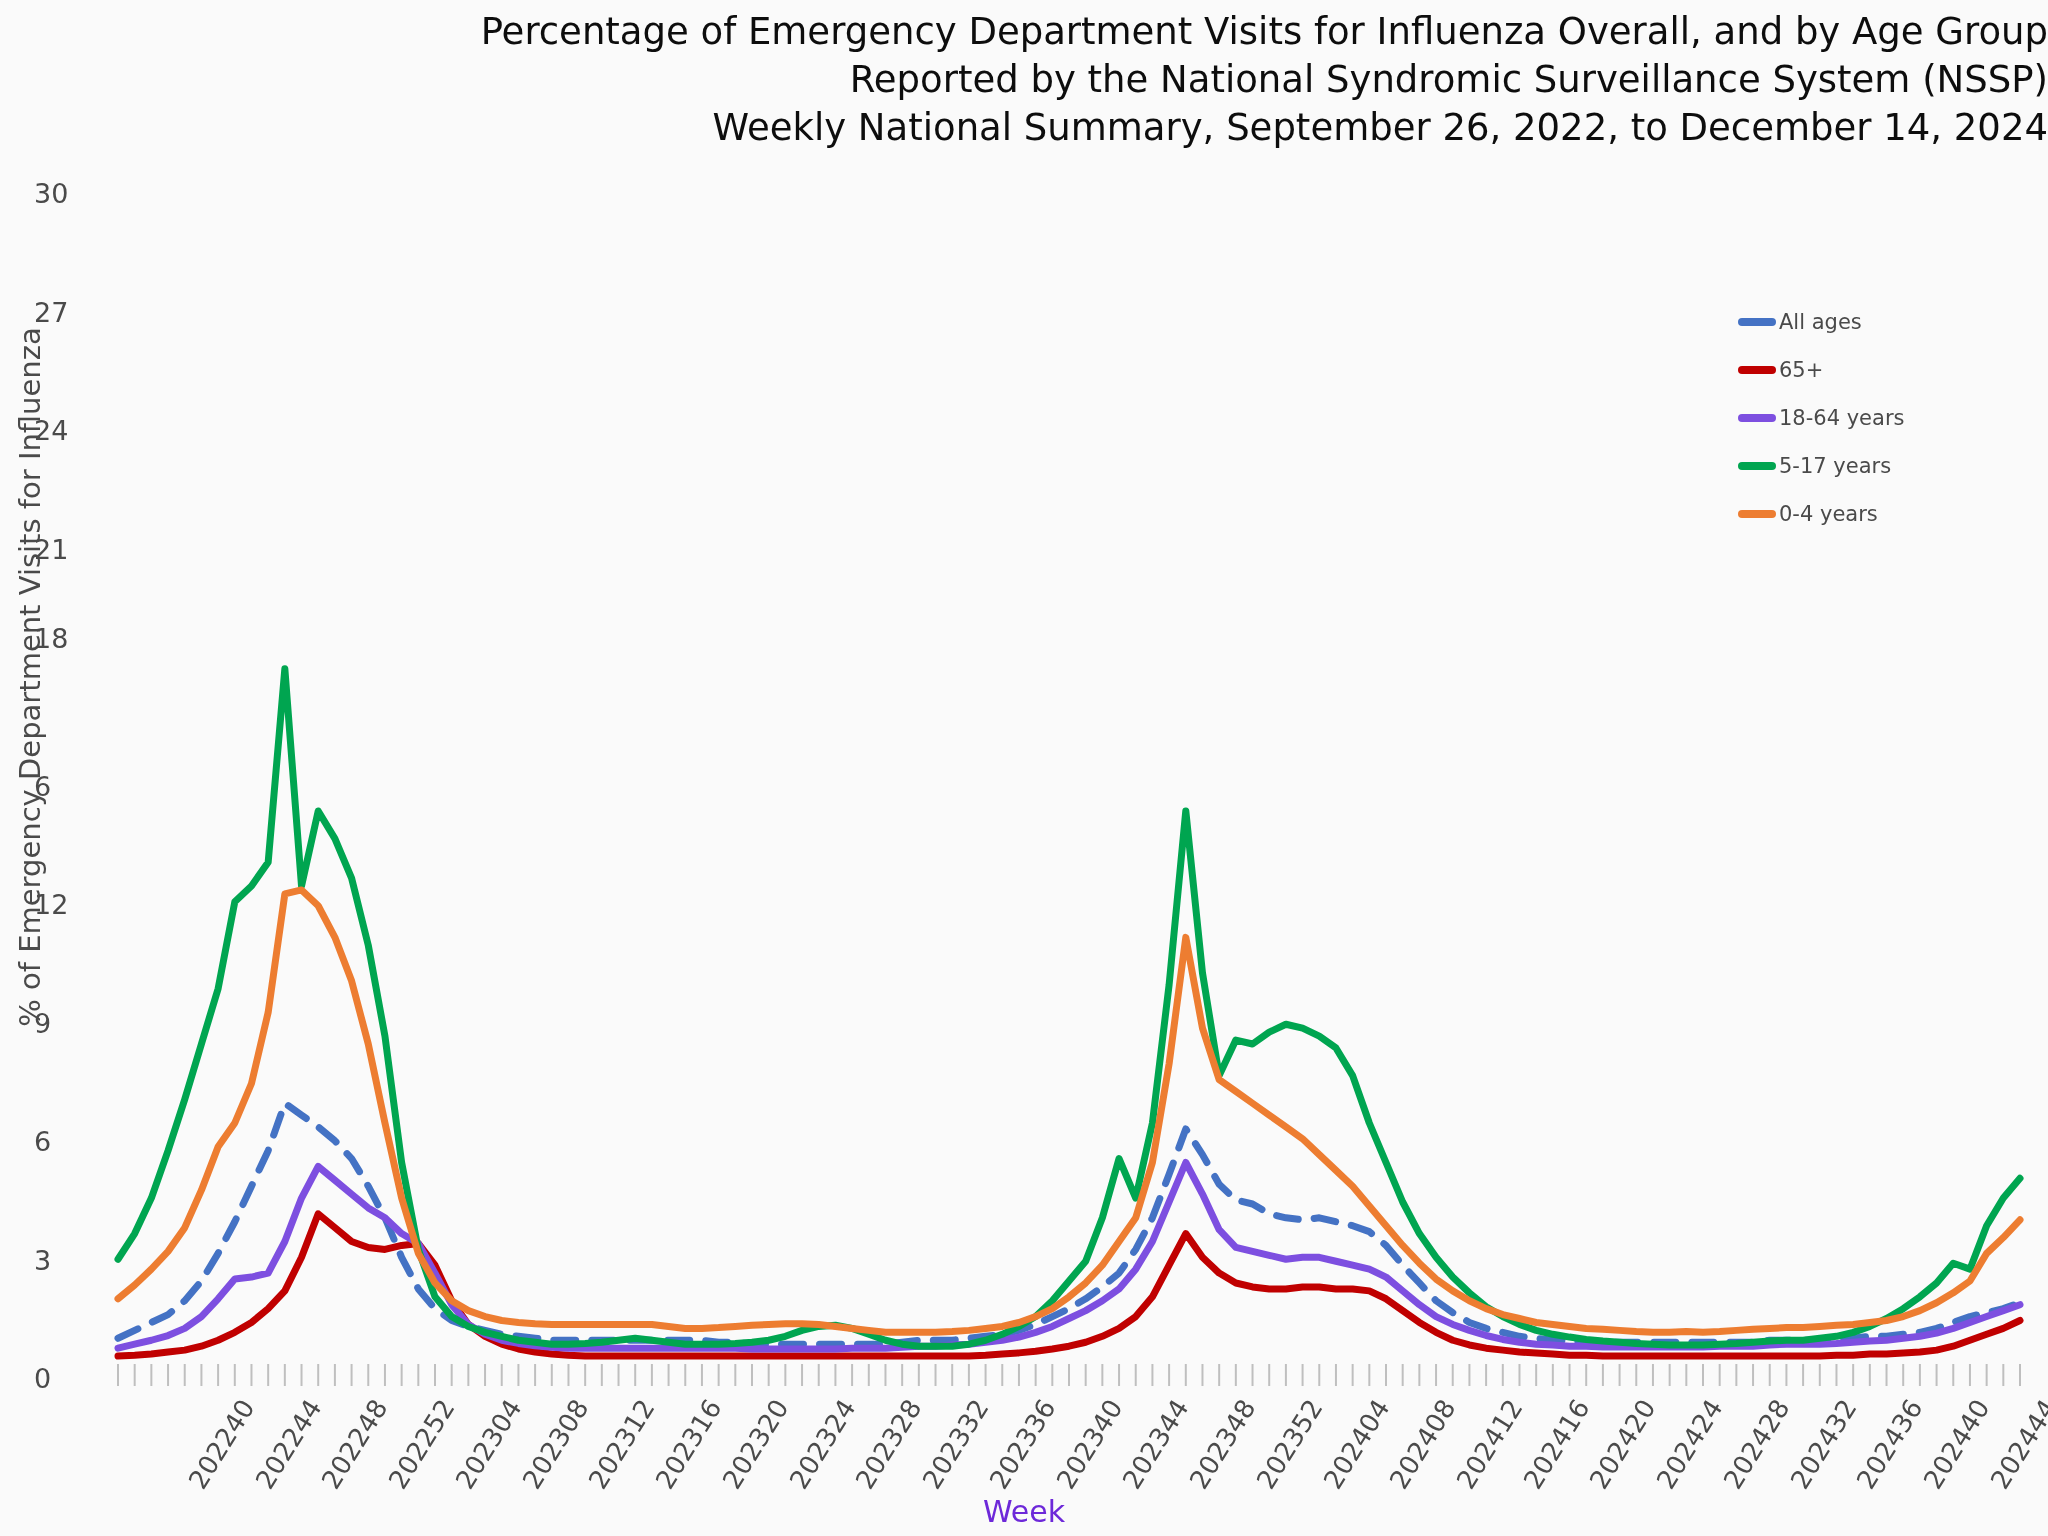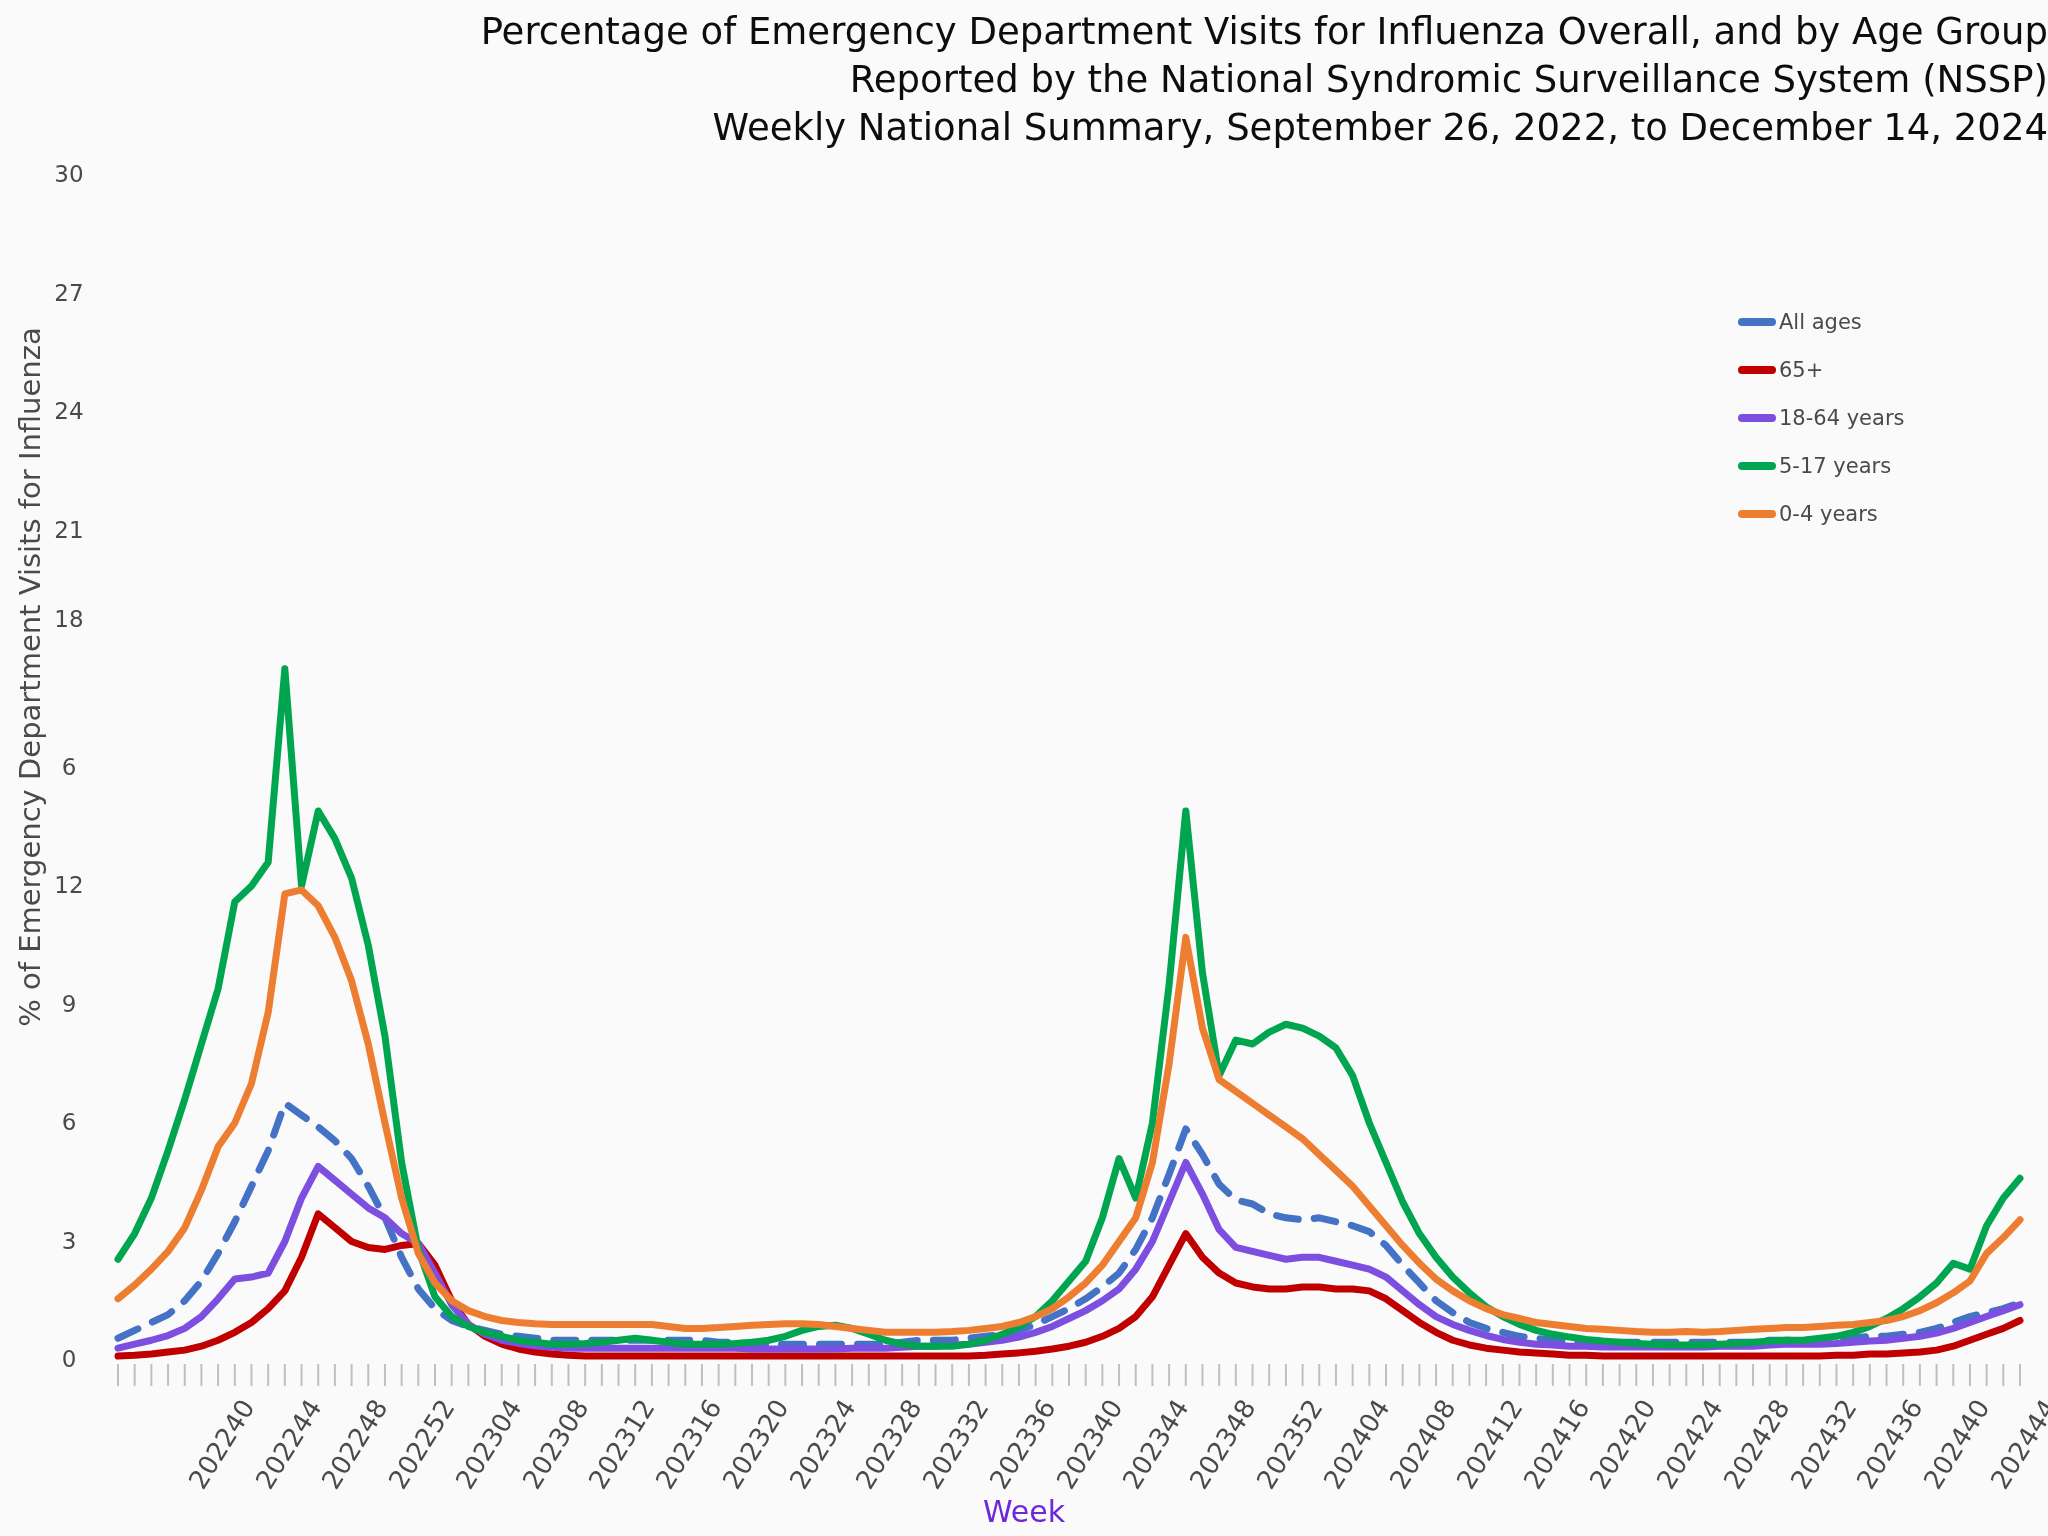--- a/index.html
+++ b/index.html
@@ -34,24 +34,25 @@
   .xlabel{
     position:absolute;
     left:0;top:1494px;width:2048px;
     text-align:center;
     color:#6d28d9;
     font-size:30px;
   }
   .ytick{
     position:absolute;
     right:0;width:70px;
-    text-align:center;
+    text-align:left;
     color:#4A4A4A;
-    font-size:23px;
+    font-size:27px;
     transform:translateY(-14px);
+    margin-top:17px;
   }
   #ytick-layer{position:absolute;left:0;top:0;width:104px;height:1536px;}
   #xtick-layer{position:absolute;left:0;top:0;width:2048px;height:1536px;}
   .xtick{
     position:absolute;
     color:#4A4A4A;
     font-size:26px;
     white-space:nowrap;
     transform-origin:right top;
     transform:rotate(-58deg);

